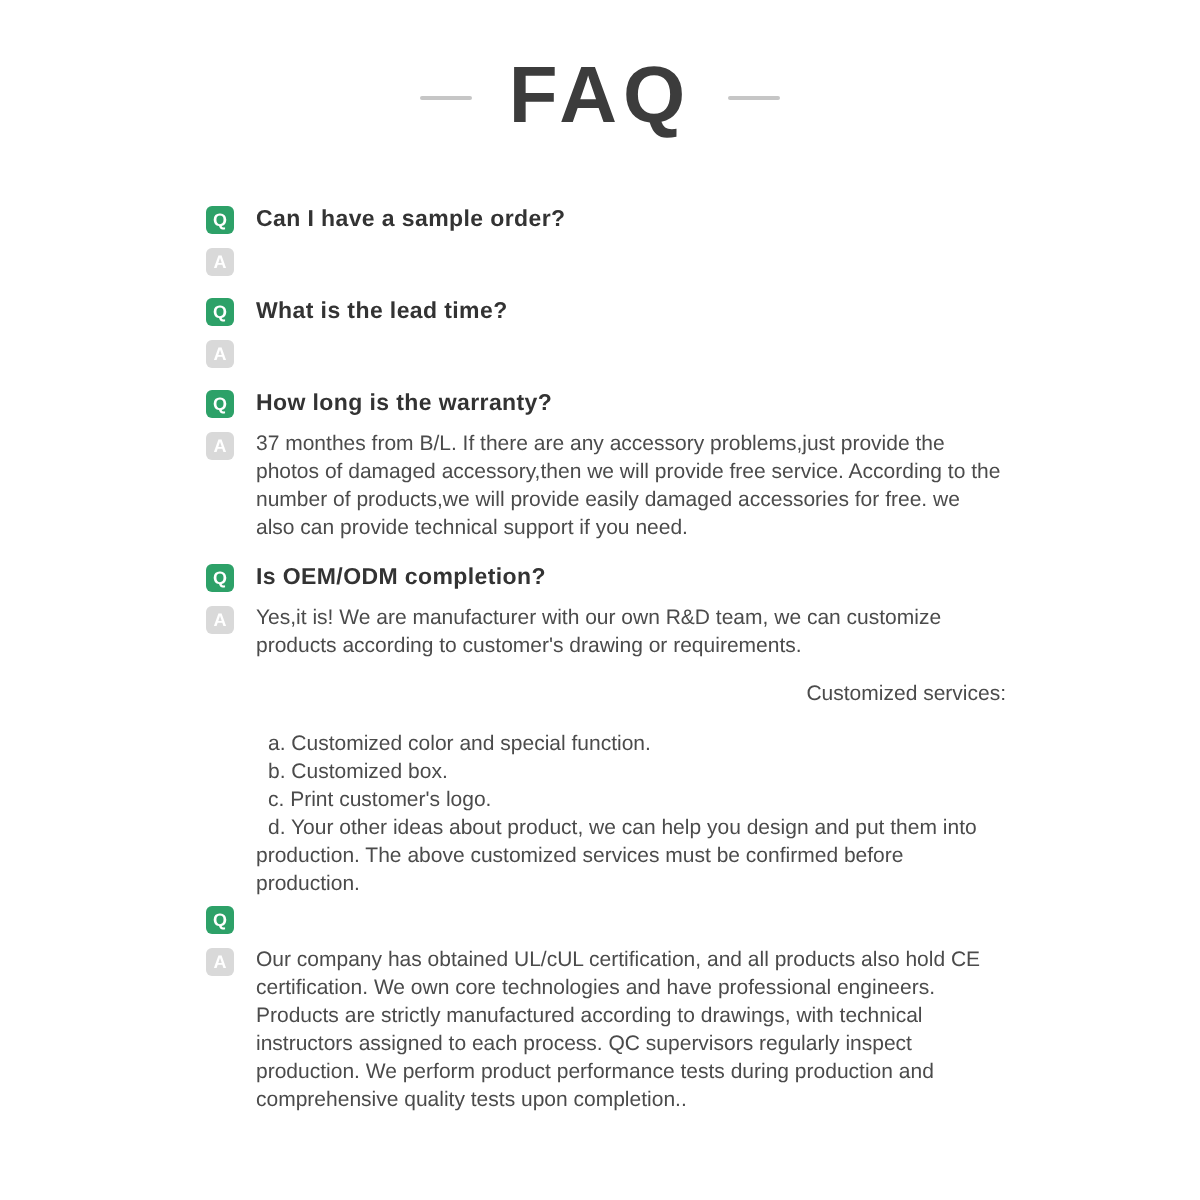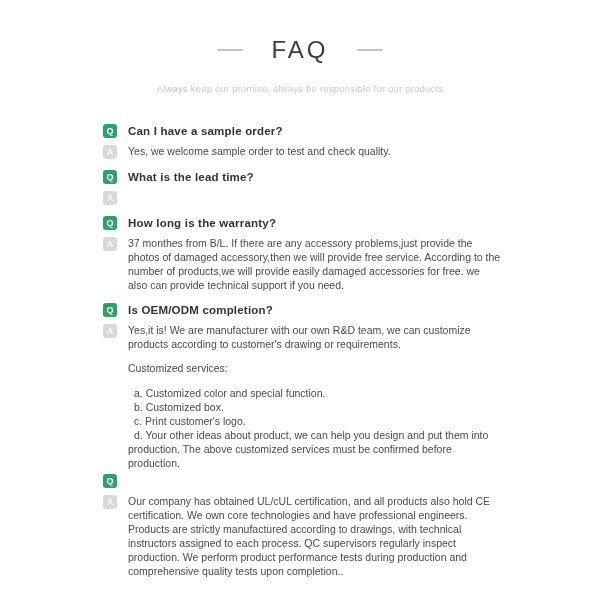--- a/index.html
+++ b/index.html
@@ -11,72 +11,70 @@
   html,body{ margin:0; padding:0; }
   body{
     width:600px; height:600px;
     background:#ffffff;
     font-family:"Liberation Sans", sans-serif;
     overflow:hidden;
   }
   .header{ padding-top:24px; text-align:center; }
   .title-row{ display:flex; justify-content:center; align-items:center; gap:16px; }
   .title{
-    margin:12px; font-size:24px; font-weight:400;
+    margin:2px; font-size:40px; font-weight:700;
     color:#3c3c3c; letter-spacing:3px;
   }
   .dash{ display:inline-block; width:26px; height:2px; background:#c6c6c6; border-radius:1px; }
   .subtitle{ margin-top:7px; font-size:9.5px; color:#c9c9c9; letter-spacing:0.2px; }
 
   .content{ margin:30px 0 0 103px; width:400px; }
   .q-row{ display:flex; align-items:center; gap:11px; margin-bottom:6px; }
   .a-row{ display:flex; align-items:flex-start; gap:11px; margin-bottom:11px; }
   .badge{
     width:14px; height:14px; min-width:14px;
     border-radius:3px;
     display:flex; align-items:center; justify-content:center;
     font-size:9px; font-weight:bold; color:#ffffff;
     line-height:1;
   }
   .q-badge{ background:var(--q-badge-bg); }
   .a-badge{ background:var(--a-badge-bg); margin-top:1px; }
   .q-text{ font-size:11.5px; font-weight:bold; color:#333333; letter-spacing:0.2px; }
   .a-text{ margin:0; font-size:10.5px; color:#4b4b4b; line-height:14px; width:374px; }
   .extra{ margin-left:25px; }
-  .extra-heading{ margin:8px 0 12px; font-size:10.5px; color:#4b4b4b; }
+  .extra-heading{ margin:8px 0 12px; font-size:10.5px; color:#4b4b4b;text-align:right; }
   .extra-list{
     list-style:none; margin:0 0 4px; padding:0;
     font-size:10.5px; color:#4b4b4b; line-height:14px; width:374px;
   }
   .extra-list li{ text-indent:6px; }
 </style>
 </head>
 <body>
 
 <div class="page">
 
   <div class="header">
     <div class="title-row">
       <span class="dash"></span>
       <h1 class="title">FAQ</h1>
       <span class="dash"></span>
     </div>
-    <div class="subtitle">Always keep our promise, always be responsible for our products</div>
   </div>
 
   <div class="content">
 
     <div class="qa-item">
       <div class="q-row">
         <span class="badge q-badge">Q</span>
         <span class="q-text">Can I have a sample order?</span>
       </div>
       <div class="a-row">
         <span class="badge a-badge">A</span>
-        <p class="a-text">Yes, we welcome sample order to test and check quality.</p>
       </div>
     </div>
 
     <div class="qa-item">
       <div class="q-row">
         <span class="badge q-badge">Q</span>
         <span class="q-text">What is the lead time?</span>
       </div>
       <div class="a-row">
         <span class="badge a-badge">A</span>

